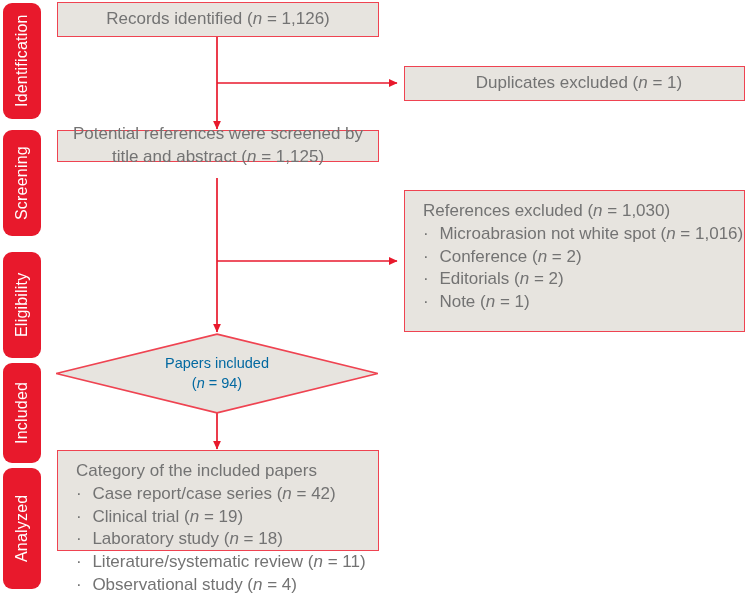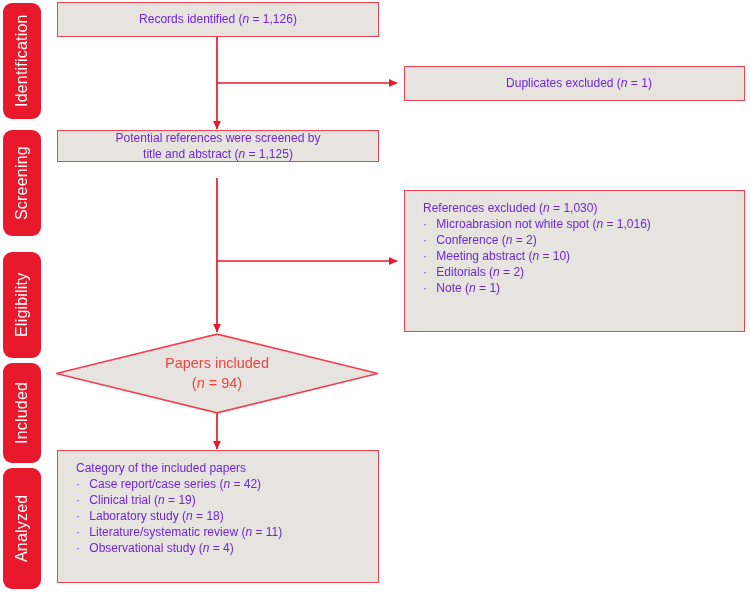--- a/index.html
+++ b/index.html
@@ -28,44 +28,44 @@
     writing-mode:vertical-rl;
     transform:rotate(180deg);
     white-space:nowrap;
   }
 
   .node{
     position:absolute;
     background:#e7e4df;
     border:1.6px solid #ef4351;
     box-sizing:border-box;
-    font-size:12px;
+    font-size:17px;
     line-height:1.34;
-    color:#6d28d9;
+    color:#737373;
   }
   .node.center{
     display:flex;
     align-items:center;
     justify-content:center;
     text-align:center;
   }
   .node.listbox{
     padding:9px 16px 0 18px;
     text-align:left;
   }
   .node .line{white-space:nowrap;}
   .node .bullet-line{white-space:nowrap;}
   .node .bullet-line::before{content:"\00B7";margin-right:6px;}
 
   .diamond-wrap{position:absolute;}
   .diamond-wrap svg{display:block;}
   .diamond-label{
     position:absolute;left:0;top:0;width:100%;height:100%;
     display:flex;flex-direction:column;align-items:center;justify-content:center;
-    font-size:14.5px;line-height:1.34;text-align:center;color:#ef4444;
+    font-size:14.5px;line-height:1.34;text-align:center;color:#0369a1;
     pointer-events:none;
   }
   em.ital{font-style:italic;}
   #connectors{position:absolute;left:0;top:0;width:750px;height:594px;pointer-events:none;}
 </style>
 </head>
 <body>
 
 <div id="diagram">
 
@@ -131,43 +131,40 @@
     <div class="line">
       References excluded (<em class="ital">n</em> = 1,030)
     </div>
     <div class="bullet-line">
       Microabrasion not white spot (<em class="ital">n</em> = 1,016)
     </div>
     <div class="bullet-line">
       Conference (<em class="ital">n</em> = 2)
     </div>
     <div class="bullet-line">
-      Meeting abstract (<em class="ital">n</em> = 10)
-    </div>
-    <div class="bullet-line">
       Editorials (<em class="ital">n</em> = 2)
     </div>
     <div class="bullet-line">
       Note (<em class="ital">n</em> = 1)
     </div>
   </div>
 
   <div class="diamond-wrap" style="left:55px;top:333px;width:324px;height:81px;">
     <svg width="324" height="81" viewBox="0 0 324 81">
       <polygon points="162,1.2 322.8,40.5 162,79.8 1.2,40.5" fill="#e7e4df" stroke="#ef4351" stroke-width="1.7"></polygon>
     </svg>
     <div class="diamond-label">
       <div>Papers included</div>
       <div>
         (<em class="ital">n</em> = 94)
       </div>
     </div>
   </div>
 
-  <div class="node listbox" style="left:57px;top:450px;width:322px;height:133px;">
+  <div class="node listbox" style="left:57px;top:450px;width:322px;height:101px;">
     <div class="line">Category of the included papers</div>
     <div class="bullet-line">
       Case report/case series (<em class="ital">n</em> = 42)
     </div>
     <div class="bullet-line">
       Clinical trial (<em class="ital">n</em> = 19)
     </div>
     <div class="bullet-line">
       Laboratory study (<em class="ital">n</em> = 18)
     </div>

